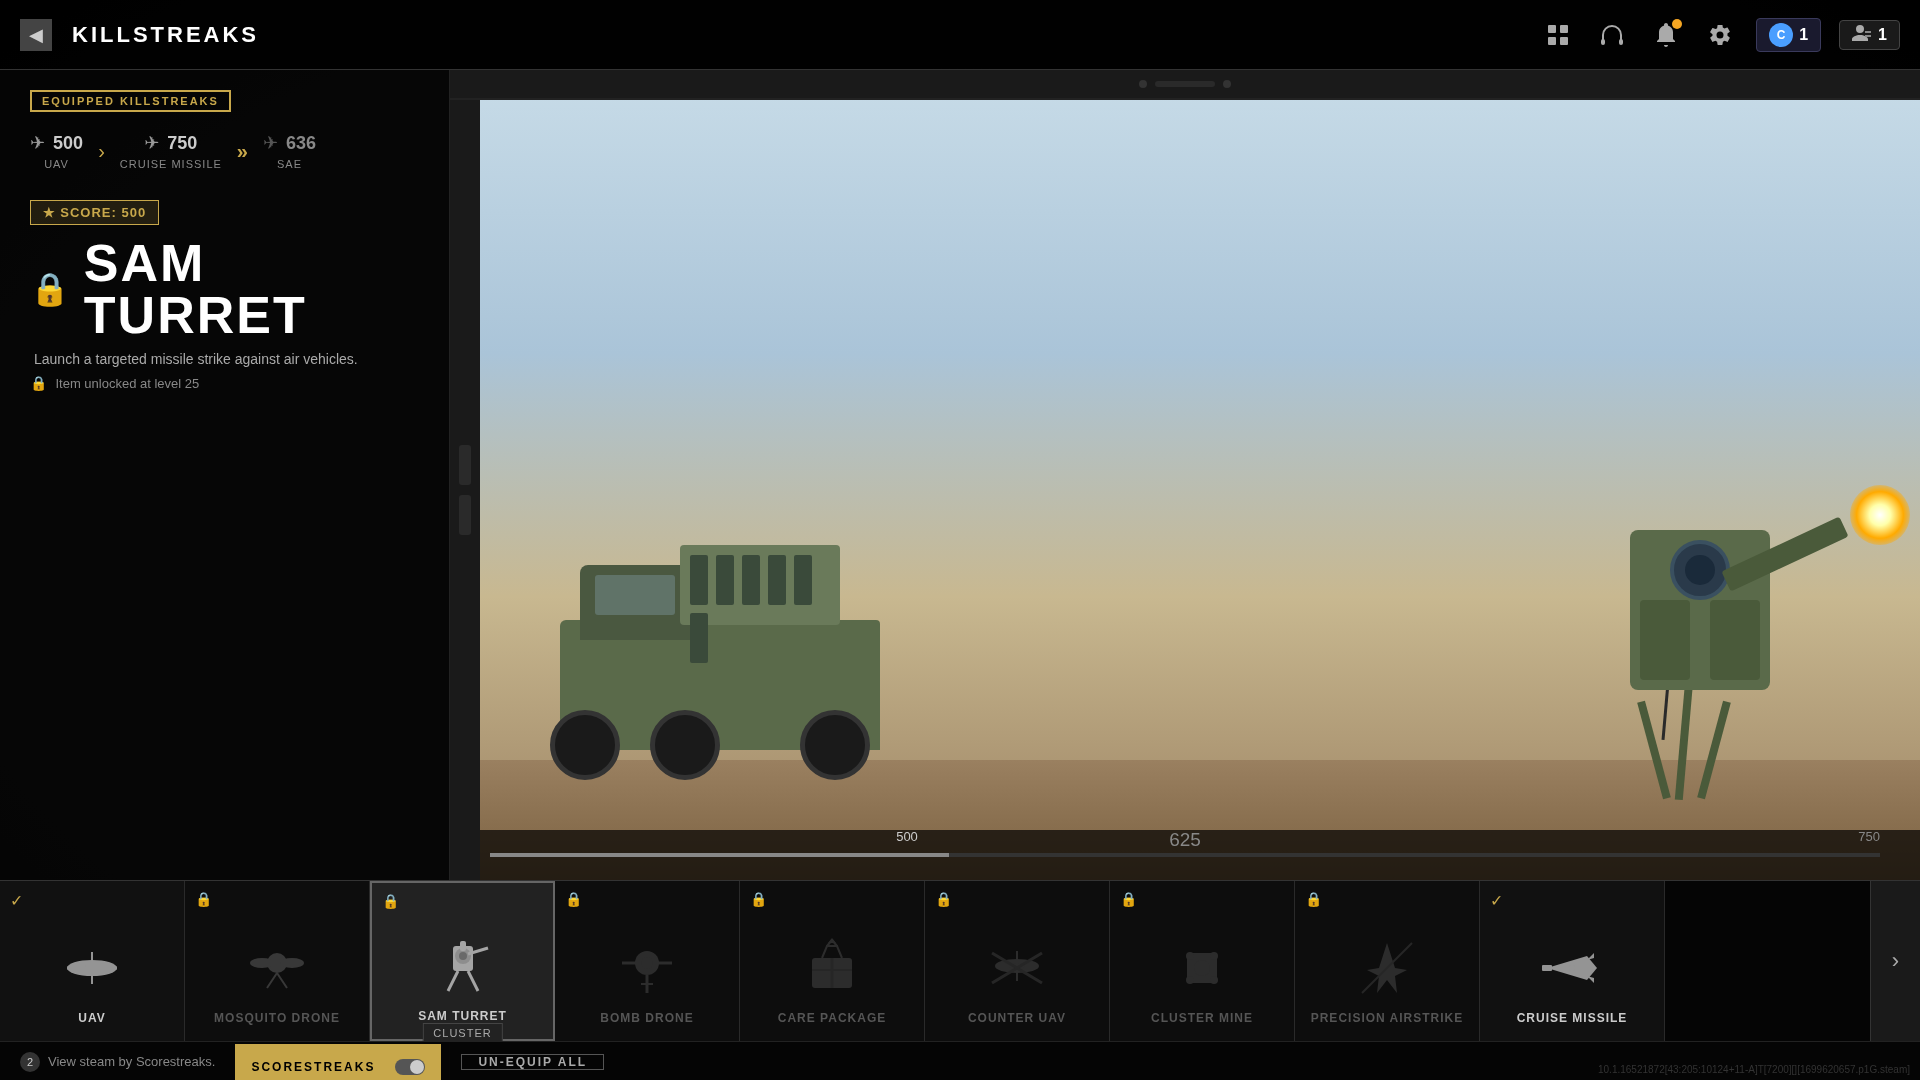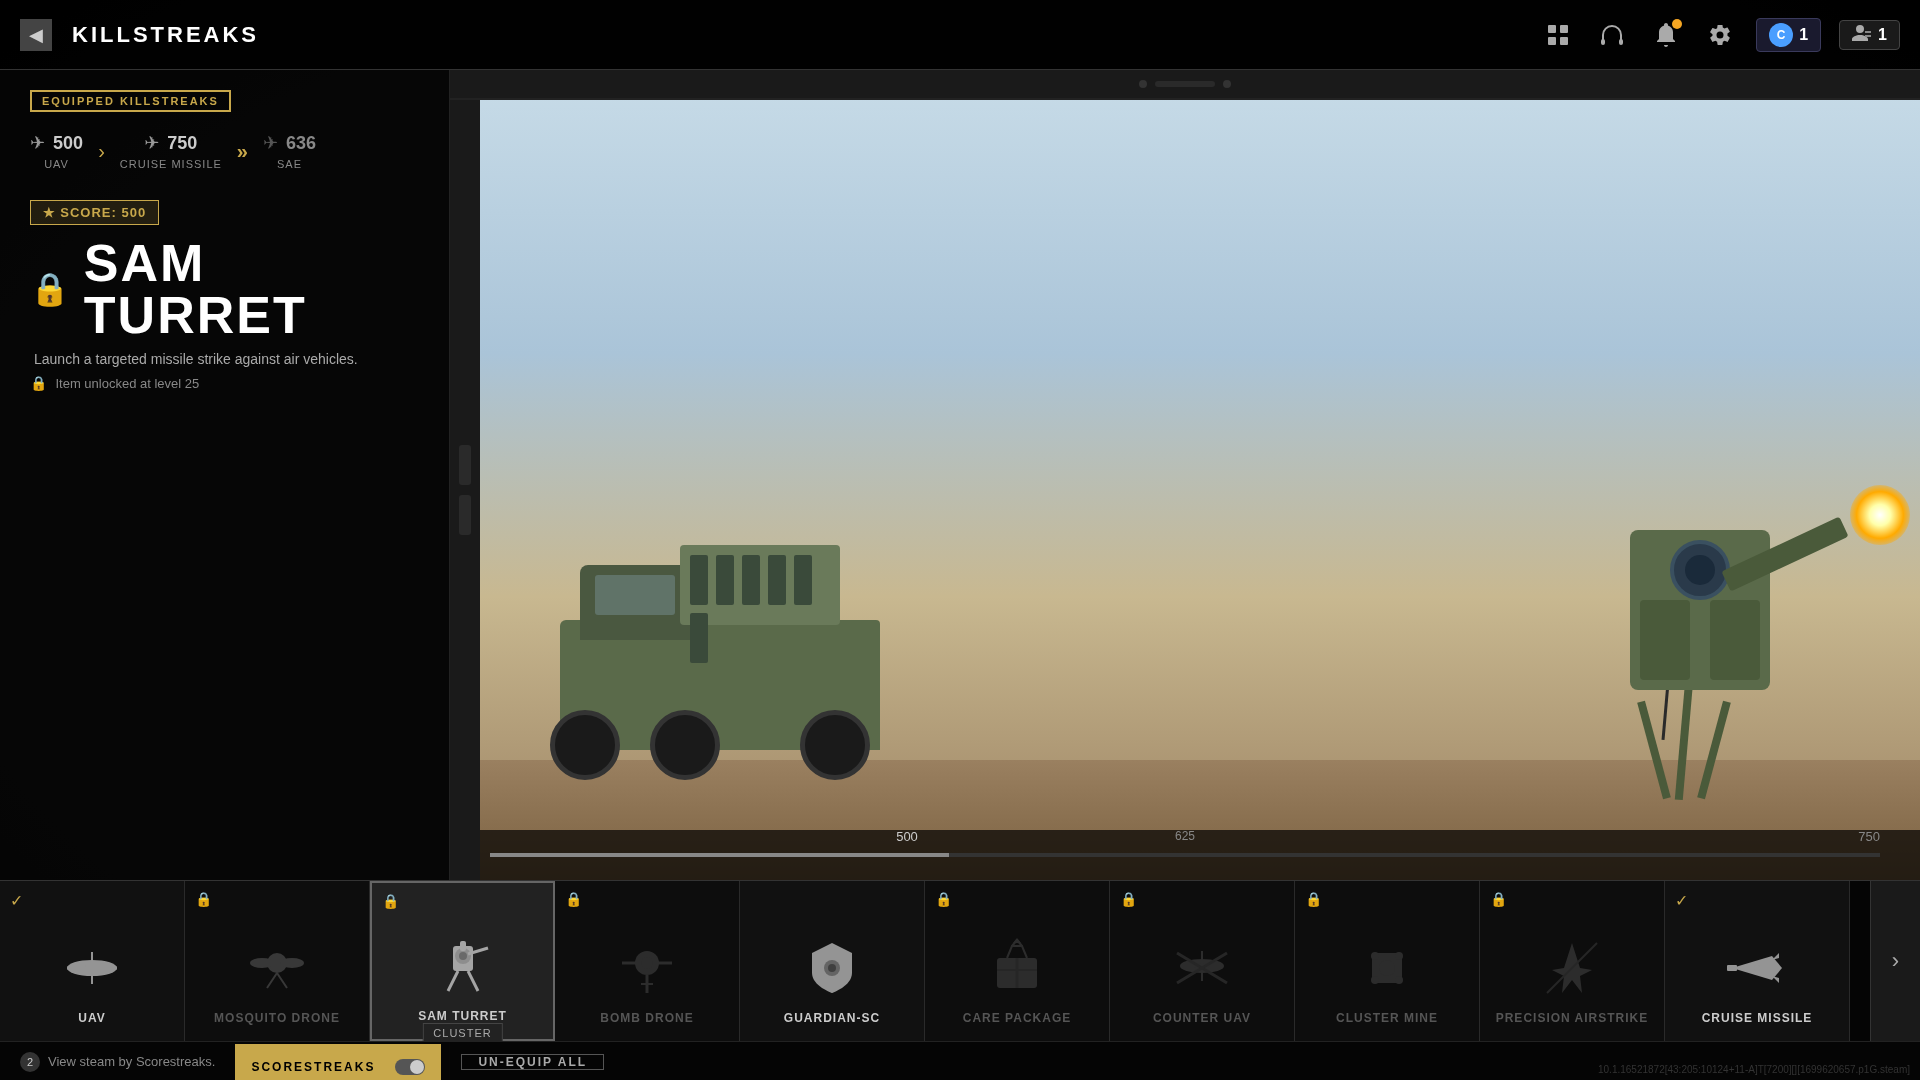--- a/index.html
+++ b/index.html
@@ -739,21 +739,21 @@
       <div style="position:absolute;bottom:235px;right:-30px;width:130px;height:22px;background:#4a5a3a;border-radius:3px;transform:rotate(-25deg);"></div>
 
       <div style="position:absolute;bottom:255px;right:-90px;width:60px;height:60px;background:radial-gradient(circle,#ffffff 0%,#ffffaa 25%,#ffaa00 55%,transparent 80%);border-radius:50%;"></div>
     </div>
   </div>
 
   <div class="score-bar">
     <div class="score-bar-track">
       <div class="score-bar-fill-500"></div>
       <div class="score-label-500" style="position:absolute;left:30%;top:-24px;font-size:13px;color:#ccc;">500</div>
-      <div style="position:absolute;left:50%;top:-24px;transform:translateX(-50%);font-size:12px;color:#888;">625</div>
+      <div style="position:absolute;left:50%;top:-24px;transform:translateX(-50%);font-size:19px;color:#888;">625</div>
       <div style="position:absolute;right:0;top:-24px;font-size:13px;color:#888;">750</div>
     </div>
   </div>
 </div>
 
 <div class="bottom-selector">
   <div class="ks-scroll-area">
 
     <div class="ks-card" style="flex:0 0 185px;">
       <div class="card-check-badge">✓</div>
@@ -808,30 +808,20 @@
           <circle cx="30" cy="25" r="12"></circle>
           <line x1="5" y1="25" x2="55" y2="25" stroke="#666" stroke-width="3"></line>
           <circle cx="30" cy="25" r="6"></circle>
           <line x1="30" y1="37" x2="30" y2="55" stroke="#666" stroke-width="3"></line>
           <line x1="24" y1="46" x2="36" y2="46" stroke="#666" stroke-width="2"></line>
         </svg>
       </div>
       <div class="ks-card-name locked">BOMB DRONE</div>
     </div>
 
-    <div class="ks-card" style="flex:0 0 185px;">
-      <div class="ks-card-icon">
-        <svg viewBox="0 0 60 60" fill="#ccc">
-          <path d="M30 5 L50 15 L50 35 C50 48 30 55 30 55 C30 55 10 48 10 35 L10 15 Z"></path>
-          <circle cx="30" cy="30" r="8" fill="#888"></circle>
-          <circle cx="30" cy="30" r="4" fill="#555"></circle>
-        </svg>
-      </div>
-      <div class="ks-card-name">GUARDIAN-SC</div>
-    </div>
 
     <div class="ks-card locked-card" style="flex:0 0 185px;">
       <div class="card-lock-badge">🔒</div>
       <div class="ks-card-icon locked">
         <svg viewBox="0 0 60 60" fill="#666">
           <rect x="10" y="20" width="40" height="30" rx="3"></rect>
           <line x1="30" y1="20" x2="30" y2="50" stroke="#555" stroke-width="3"></line>
           <line x1="10" y1="32" x2="50" y2="32" stroke="#555" stroke-width="2"></line>
           <path d="M20 20 L25 8 L35 8 L40 20" stroke="#666" stroke-width="2" fill="none"></path>
           <line x1="25" y1="8" x2="30" y2="2" stroke="#666" stroke-width="2"></line>

